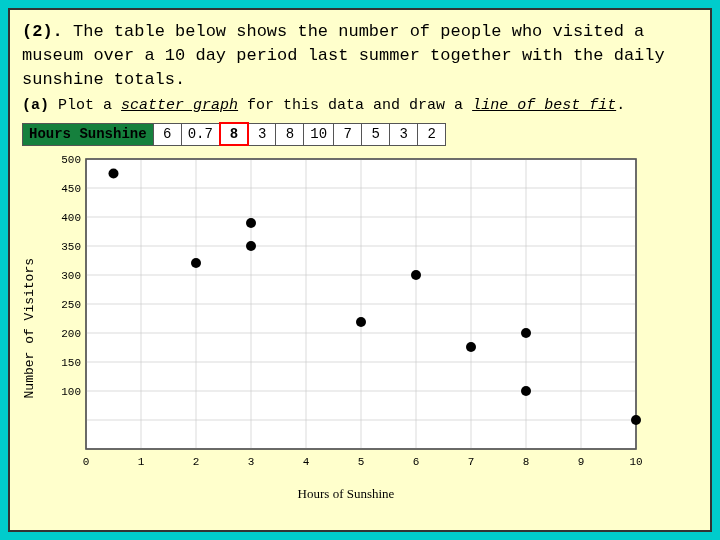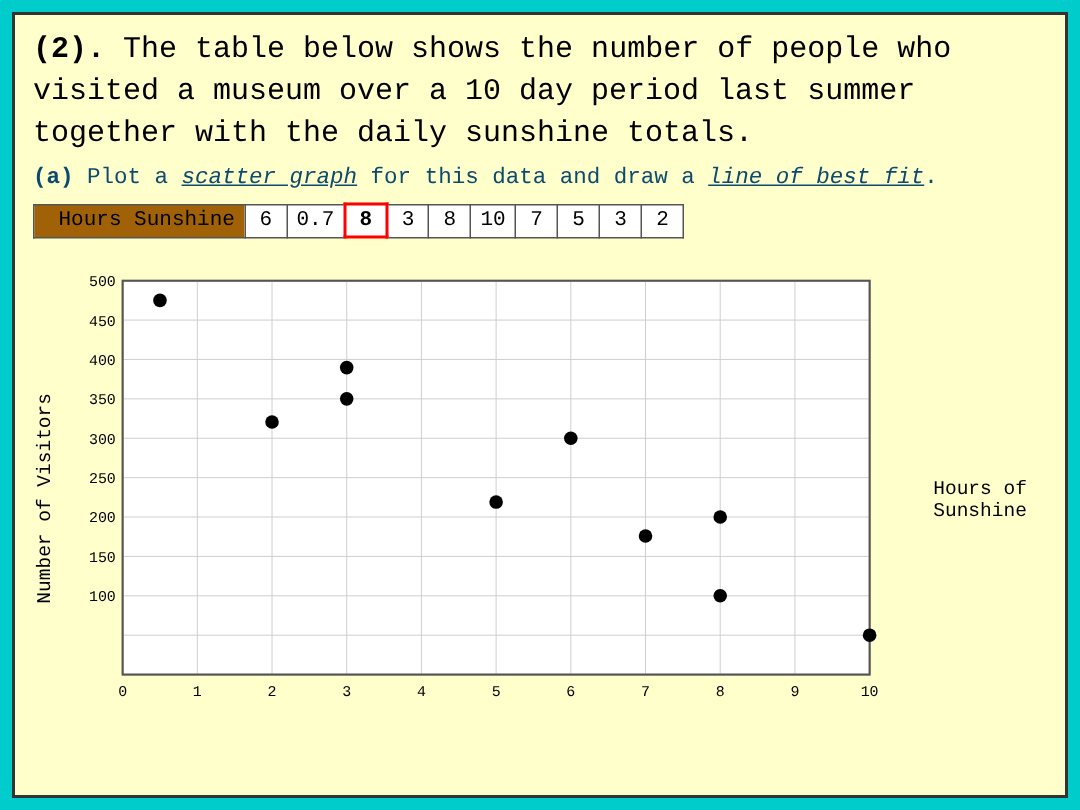--- a/index.html
+++ b/index.html
@@ -11,52 +11,52 @@
       overflow: hidden;
     }
     .main-container {
       margin: 8px;
       background: #ffffcc;
       border: 2px solid #333;
       padding: 10px 12px 10px 12px;
       height: calc(540px - 16px);
     }
     .problem-text {
-      font-size: 20px;
+      font-size: 17px;
       margin-bottom: 6px;
       line-height: 1.4;
       color: #000;
     }
     .bold { font-weight: bold; }
     .part-a {
       font-size: 15px;
       margin-bottom: 8px;
-      color: #0c4a6e;
+      color: #000000;
     }
     .italic { font-style: italic; }
     .underline { text-decoration: underline; }
     
     .data-table {
       border-collapse: collapse;
       margin-bottom: 8px;
       font-size: 14px;
     }
     .data-table td {
       border: 1px solid #555;
       padding: 2px 6px;
       text-align: center;
       min-width: 28px;
       background: #fff;
       color: #000;
     }
     .data-table td.label {
-      background: #a16207;
-      font-weight: normal;
+      background: #15803d;
+      font-weight: bold;
       text-align: left;
-      padding-left: 16px;
+      padding-left: 6px;
     }
     .data-table td.highlighted {
       background: #fff;
       border: 2px solid red;
       font-weight: bold;
     }
     
     .chart-wrapper {
       display: flex;
       align-items: flex-start;
@@ -67,28 +67,29 @@
       transform: rotate(180deg);
       font-size: 13px;
       text-align: center;
       margin-right: 4px;
       color: #000;
       white-space: nowrap;
       align-self: center;
     }
     .chart-inner {
       display: flex;
-      flex-direction: row;
+      flex-direction: column;
       align-items: center;
     }
     .x-axis-label {
       font-size: 13px;
       text-align: center;
       margin-top: 2px;
       color: #000;
+      font-family: Liberation Serif, serif;
     }
     svg.scatter {
       display: block;
     }
   </style>
 </head>
 <body>
 
 <div class="main-container">
   <div class="problem-text">

